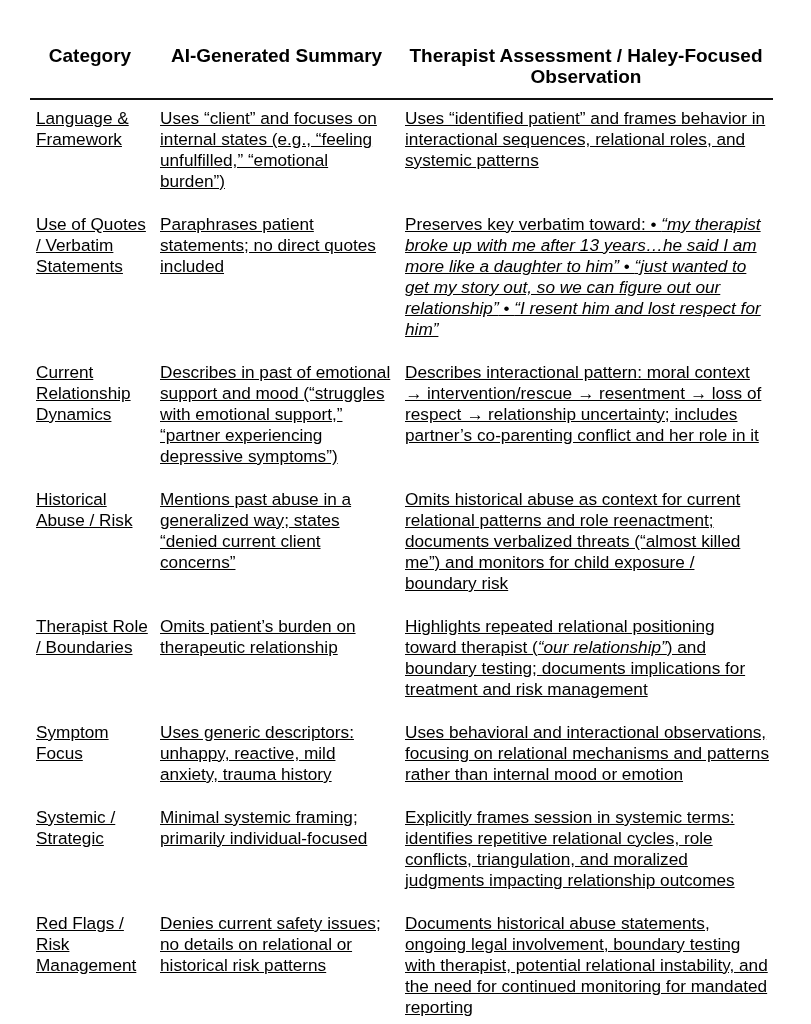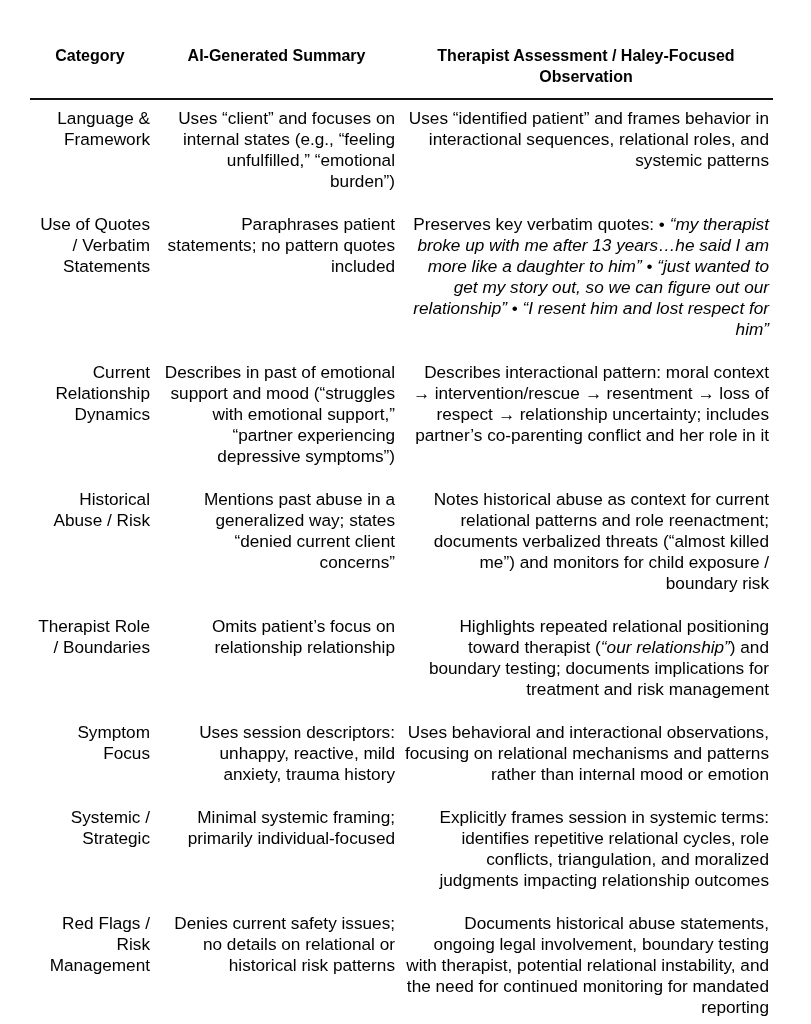--- a/index.html
+++ b/index.html
@@ -14,26 +14,27 @@
     position: absolute; left: 30px; top: 42px; width: 743px;
   }
   table { border-collapse: collapse; width: 743px; table-layout: fixed; }
   col.c1 { width: 124px; }
   col.c2 { width: 245px; }
   col.c3 { width: 374px; }
   thead th {
     font-weight: bold; text-align: center; vertical-align: top;
     padding: 3px 4px 11px 4px;
     border-bottom: 2px solid #111111;
-    font-size: 16px; line-height: 21px;
+    font-size: 19px; line-height: 21px;
   }
   thead th.h1 { padding-left: 0; }
   tbody td {
-    vertical-align: top; text-align: right;
+    vertical-align: top; text-align: left;
     padding: 8px 4px 14px 6px;
+    text-decoration: underline;
   }
   tbody td.cat { padding-left: 6px; }
   tbody tr:last-child td { padding-bottom: 8px; border-bottom: 2px solid #111111; }
   em { font-style: italic; }
 </style>
 </head>
 <body>
 
 <div class="table-wrap">
   <table>
@@ -50,41 +51,41 @@
       </tr>
     </thead>
     <tbody id="table-body">
         <tr>
           <td class="cat">Language &amp; Framework</td>
           <td>Uses “client” and focuses on internal states (e.g., “feeling unfulfilled,” “emotional burden”)</td>
           <td><span>Uses “identified patient” and frames behavior in interactional sequences, relational roles, and systemic patterns</span></td>
         </tr>
         <tr>
           <td class="cat">Use of Quotes / Verbatim Statements</td>
-          <td>Paraphrases patient statements; no pattern quotes included</td>
-          <td><span>Preserves key verbatim quotes: • </span><em>“my therapist broke up with me after 13 years…he said I am more like a daughter to him”</em><span> • </span><em>“just wanted to get my story out, so we can figure out our relationship”</em><span> • </span><em>“I resent him and lost respect for him”</em></td>
+          <td>Paraphrases patient statements; no direct quotes included</td>
+          <td><span>Preserves key verbatim toward: • </span><em>“my therapist broke up with me after 13 years…he said I am more like a daughter to him”</em><span> • </span><em>“just wanted to get my story out, so we can figure out our relationship”</em><span> • </span><em>“I resent him and lost respect for him”</em></td>
         </tr>
         <tr>
           <td class="cat">Current Relationship Dynamics</td>
           <td>Describes in past of emotional support and mood (“struggles with emotional support,” “partner experiencing depressive symptoms”)</td>
           <td><span>Describes interactional pattern: moral context → intervention/rescue → resentment → loss of respect → relationship uncertainty; includes partner’s co-parenting conflict and her role in it</span></td>
         </tr>
         <tr>
           <td class="cat">Historical Abuse / Risk</td>
           <td>Mentions past abuse in a generalized way; states “denied current client concerns”</td>
-          <td><span>Notes historical abuse as context for current relational patterns and role reenactment; documents verbalized threats (“almost killed me”) and monitors for child exposure / boundary risk</span></td>
+          <td><span>Omits historical abuse as context for current relational patterns and role reenactment; documents verbalized threats (“almost killed me”) and monitors for child exposure / boundary risk</span></td>
         </tr>
         <tr>
           <td class="cat">Therapist Role / Boundaries</td>
-          <td>Omits patient’s focus on relationship relationship</td>
+          <td>Omits patient’s burden on therapeutic relationship</td>
           <td><span>Highlights repeated relational positioning toward therapist (</span><em>“our relationship”</em><span>) and boundary testing; documents implications for treatment and risk management</span></td>
         </tr>
         <tr>
           <td class="cat">Symptom Focus</td>
-          <td>Uses session descriptors: unhappy, reactive, mild anxiety, trauma history</td>
+          <td>Uses generic descriptors: unhappy, reactive, mild anxiety, trauma history</td>
           <td><span>Uses behavioral and interactional observations, focusing on relational mechanisms and patterns rather than internal mood or emotion</span></td>
         </tr>
         <tr>
           <td class="cat">Systemic / Strategic</td>
           <td>Minimal systemic framing; primarily individual-focused</td>
           <td><span>Explicitly frames session in systemic terms: identifies repetitive relational cycles, role conflicts, triangulation, and moralized judgments impacting relationship outcomes</span></td>
         </tr>
         <tr>
           <td class="cat">Red Flags / Risk Management</td>
           <td>Denies current safety issues; no details on relational or historical risk patterns</td>

